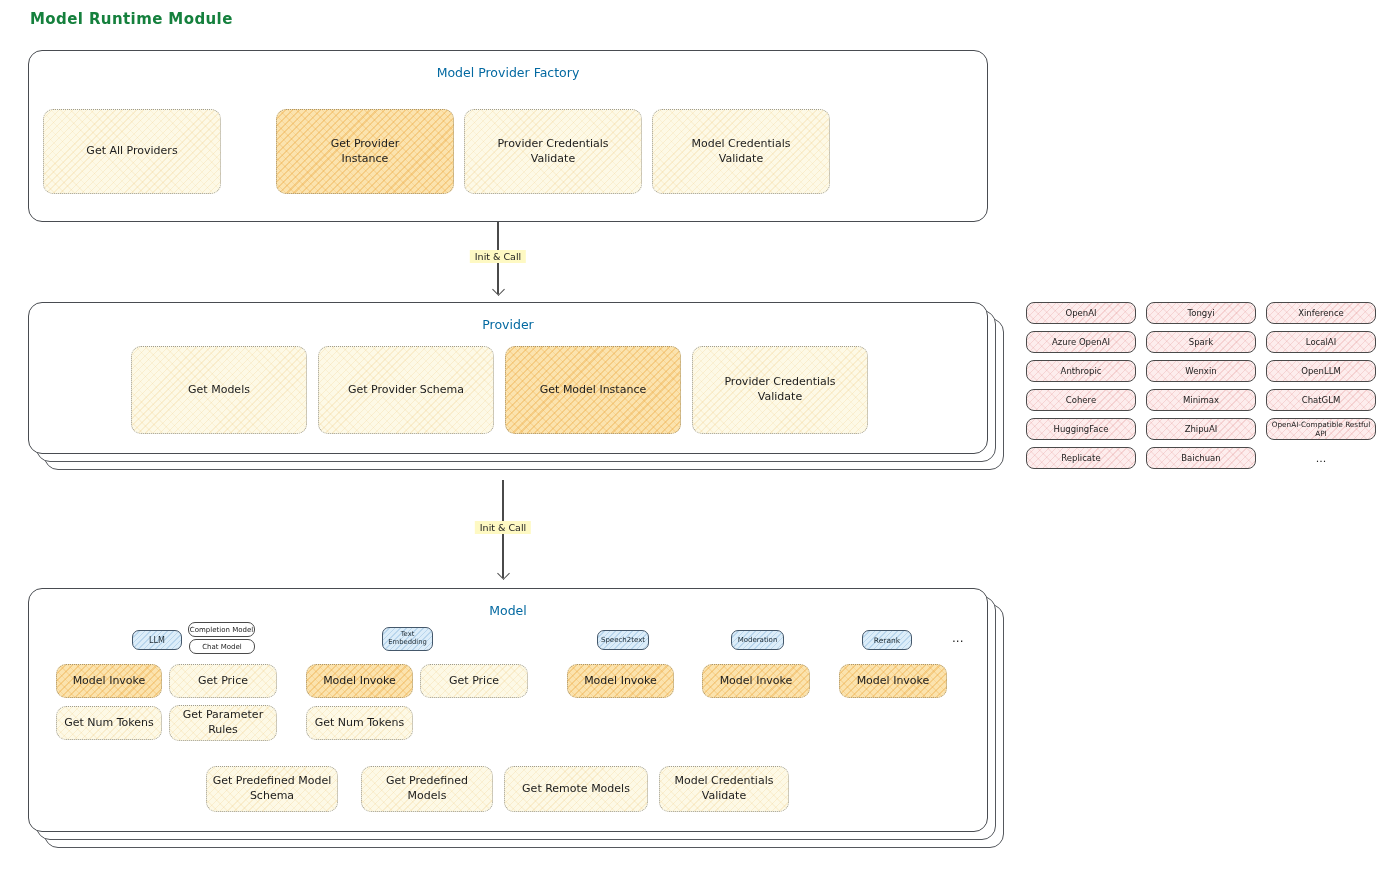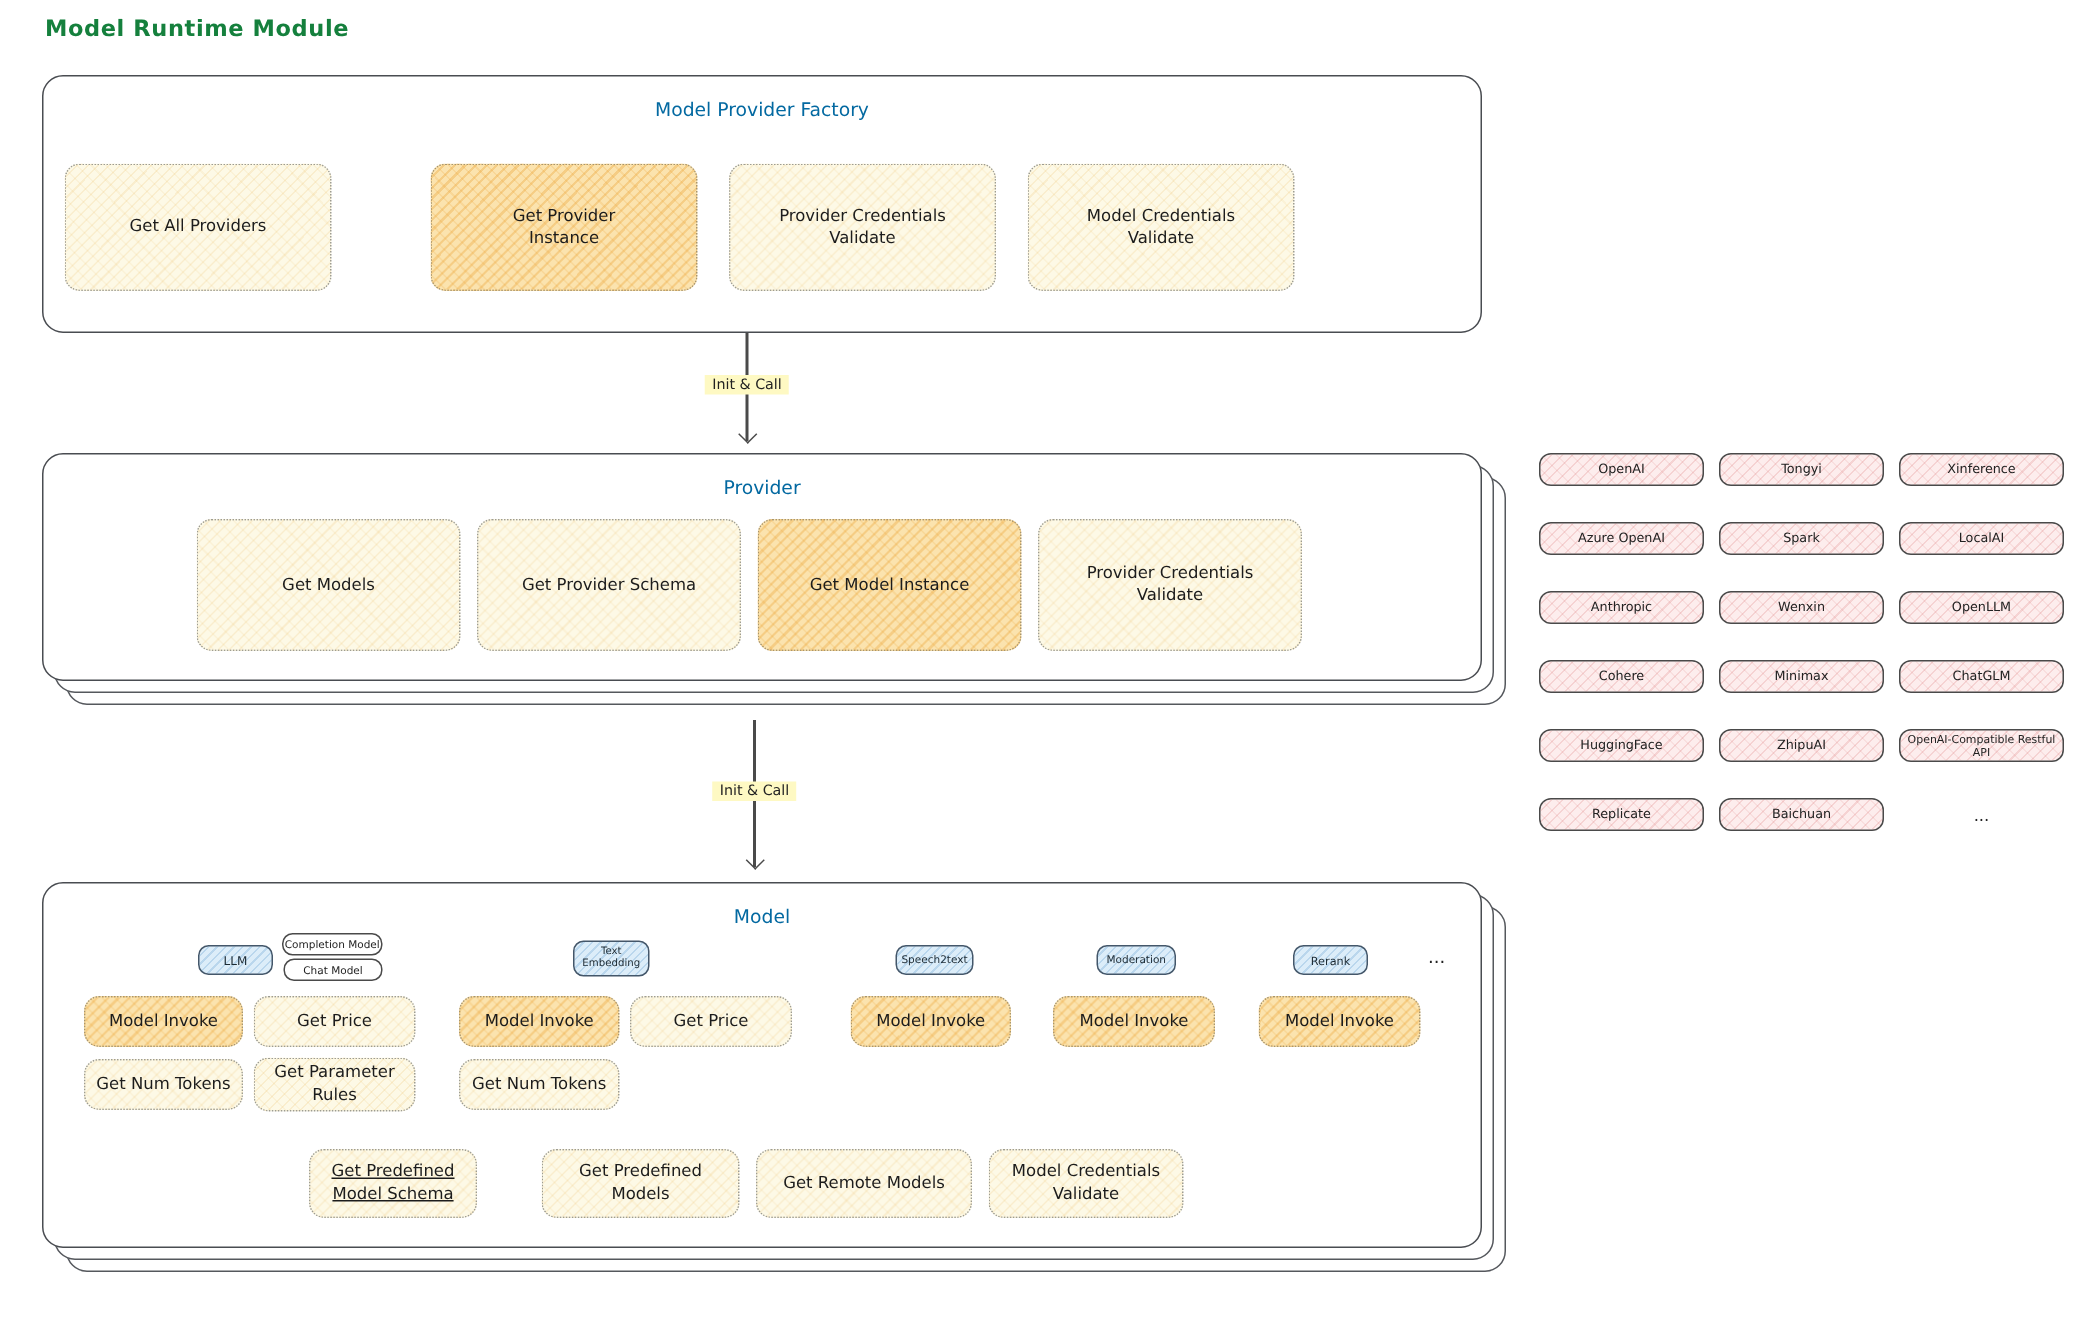--- a/index.html
+++ b/index.html
@@ -51,21 +51,21 @@
     border-left:1.6px solid #4a4a4a;border-bottom:1.6px solid #4a4a4a;
     transform:rotate(-45deg);
   }
   .arrow-label{
     position:absolute;transform:translateX(-50%);background:#fef9c3;padding:1px 5px;
     font-size:9.5px;color:#222;white-space:nowrap;z-index:5;
   }
   
   .chips{
     position:absolute;left:1026px;top:302px;display:grid;
-    grid-template-columns:repeat(3,110px);gap:24px 10px;
+    grid-template-columns:repeat(3,110px);gap:7px 10px;
   }
   .chip{
     height:22px;display:flex;align-items:center;justify-content:center;text-align:center;
     font-size:8.5px;color:#222;border:1.4px solid #4a4a4a;border-radius:8px;
     background-color:#fdeded;
     background-image:
       repeating-linear-gradient(135deg, rgba(219,118,118,.22) 0 1px, transparent 1px 5px),
       repeating-linear-gradient(45deg, rgba(219,118,118,.12) 0 1px, transparent 1px 7px);
     box-sizing:border-box;overflow:hidden;
   }
@@ -93,21 +93,21 @@
 </style>
 </head>
 <body>
 
 <div id="canvas">
 
   <div class="page-title">Model Runtime Module</div>
 
   <div class="panel" style="left:28px;top:50px;width:958px;height:170px;">
     <div class="panel-title">Model Provider Factory</div>
-    <div class="row" style="left:14px;top:58px;gap:21px;">
+    <div class="row" style="left:14px;top:58px;gap:10px;">
       <div class="node cream" style="width:178px;height:85px;">
         <span class="inner">Get All Providers</span>
       </div>
       <div class="node orange" style="width:178px;height:85px;margin-left:45px;">
         <span class="inner w90">Get Provider Instance</span>
       </div>
       <div class="node cream" style="width:178px;height:85px;">
         <span class="inner w135">Provider Credentials Validate</span>
       </div>
       <div class="node cream" style="width:178px;height:85px;">
@@ -208,21 +208,21 @@
     <div class="node cream abs-node" style="left:27px;top:117px;width:106px;height:34px;">
       <span class="inner">Get Num Tokens</span>
     </div>
     <div class="node cream abs-node" style="left:140px;top:116px;width:108px;height:36px;">
       <span class="inner w90">Get Parameter Rules</span>
     </div>
     <div class="node cream abs-node" style="left:277px;top:117px;width:107px;height:34px;">
       <span class="inner">Get Num Tokens</span>
     </div>
 
-    <div class="node cream abs-node" style="left:177px;top:177px;width:112px;height:46px;text-decoration:underline;">
+    <div class="node cream abs-node" style="left:177px;top:177px;width:132px;height:46px;">
       <span class="inner w130">Get Predefined Model Schema</span>
     </div>
     <div class="node cream abs-node" style="left:332px;top:177px;width:132px;height:46px;">
       <span class="inner w100">Get Predefined Models</span>
     </div>
     <div class="node cream abs-node" style="left:475px;top:177px;width:144px;height:46px;">
       <span class="inner">Get Remote Models</span>
     </div>
     <div class="node cream abs-node" style="left:630px;top:177px;width:130px;height:46px;">
       <span class="inner w120">Model Credentials Validate</span>

